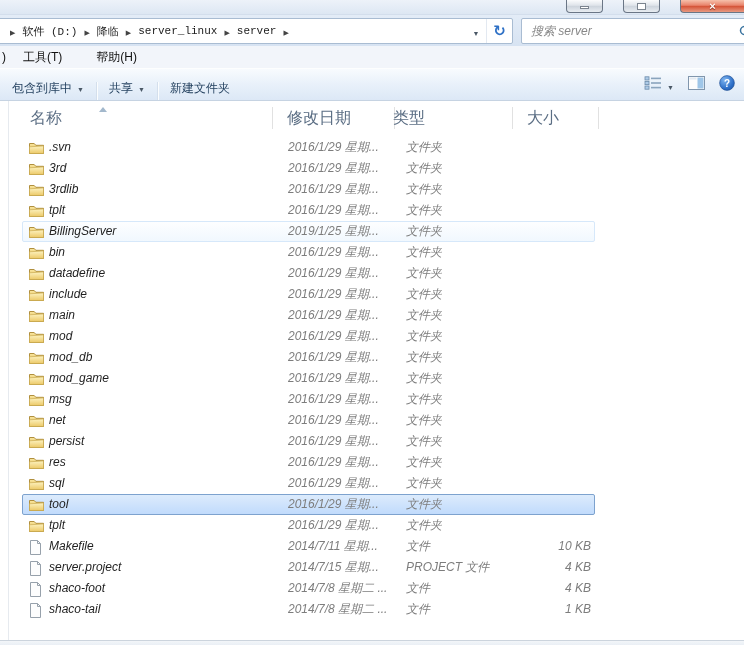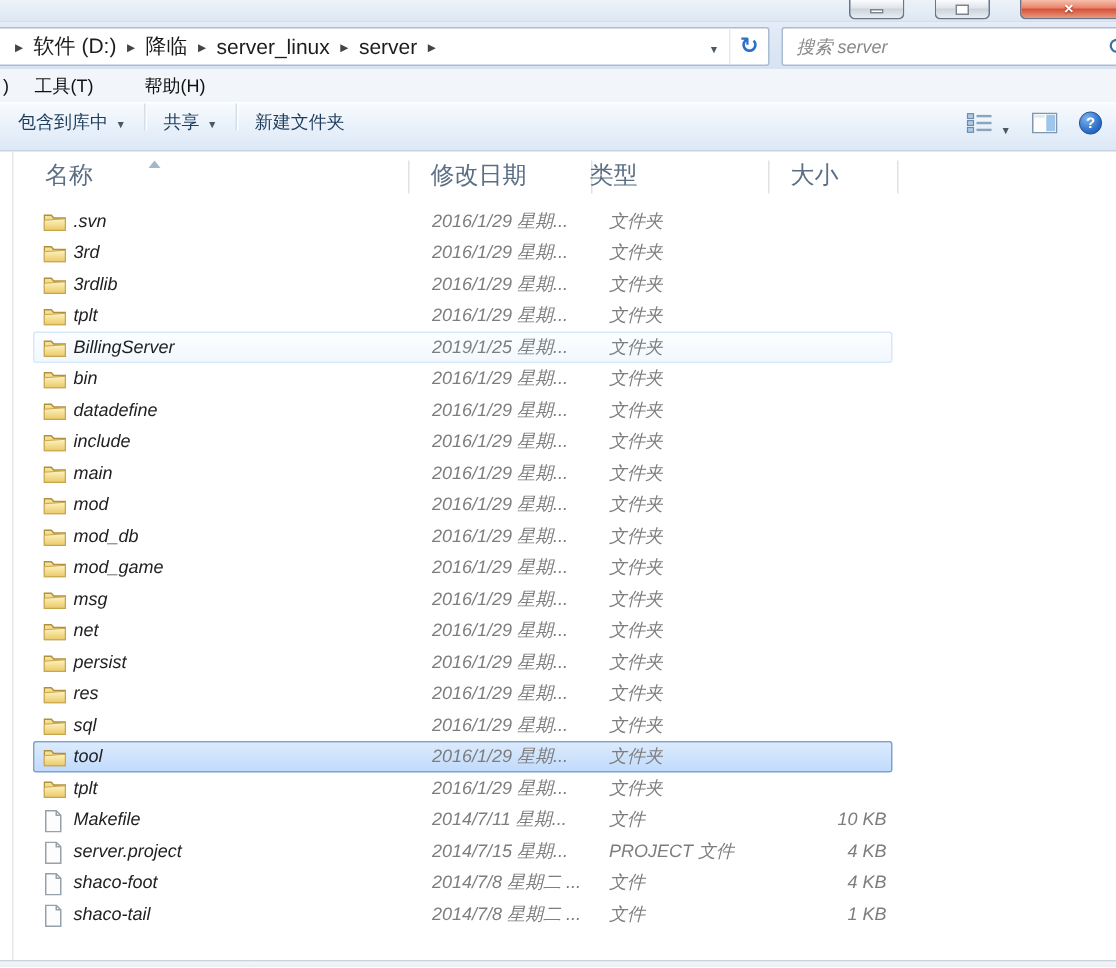--- a/index.html
+++ b/index.html
@@ -20,21 +20,21 @@
   .glyph-min { width:9px; height:3px; background:#fff; border:1px solid #7b848f; margin-bottom:3px; }
   .glyph-max { width:9px; height:7px; background:#fff; border:1px solid #7b848f; margin-bottom:2px; }
   .glyph-close { color:#fff; font-size:11px; font-weight:bold; line-height:12px; text-shadow:0 1px 1px #7c2513; }
 
   
   .addr-band { position:absolute; top:15px; left:0; width:744px; height:31px;
     background:linear-gradient(#e3ecf7,#d7e3f2); }
   .addr-box { position:absolute; left:-3px; top:3px; width:516px; height:26px; background:#fff;
     border:1px solid #a9bcd2; border-radius:2px; display:flex; align-items:center; }
   .crumbs { display:flex; align-items:center; padding-left:10px; flex:1; overflow:hidden; white-space:nowrap; }
-  .crumb { font-size:14px; color:#1c1c1c; padding:3px 5px; border-radius:2px; cursor:pointer; }
+  .crumb { font-size:11px; color:#1c1c1c; padding:3px 5px; border-radius:2px; cursor:pointer;font-family:Liberation Mono, monospace; }
   .crumb-sep { color:#444; margin:0 2px; }
   .crumb-sep::after { content:"\25B6"; font-size:7px; position:relative; top:-1px; }
   .addr-right { display:flex; align-items:center; height:100%; }
   .addr-dd { width:20px; height:100%; display:flex; align-items:center; justify-content:center; cursor:pointer; }
   .dd-arrow::after { content:"\25BC"; font-size:7px; color:#4a5866; }
   .addr-refresh { width:26px; height:100%; display:flex; align-items:center; justify-content:center;
     border-left:1px solid #e3e9f1; cursor:pointer; }
   .refresh-glyph::after { content:"\21BB"; font-size:15px; font-weight:bold; color:#2f71c6; line-height:1; }
 
   .search-box { position:absolute; left:521px; top:3px; width:226px; height:26px; background:#fff;
@@ -48,21 +48,21 @@
   .menubar { position:absolute; top:46px; left:0; width:744px; height:22px; background:#f2f5fa;
     display:flex; align-items:center; font-size:12px; color:#111; }
   .menu-clip { margin-left:2px; }
   .menu-item { padding:2px 17px; cursor:pointer; }
   .menu-item:first-of-type { margin-left:6px; }
 
   
   .toolbar { position:absolute; top:68px; left:0; width:744px; height:33px;
     background:linear-gradient(#f8fbfe,#e9f1fa 48%,#dce8f6); border-top:1px solid #fdfefe;
     border-bottom:1px solid #c6d3e2; display:flex; align-items:center; }
-  .tb-left { display:flex; align-items:flex-start; height:100%; }
+  .tb-left { display:flex; align-items:flex-end; height:100%; }
   .tb-btn { display:flex; align-items:center; gap:5px; padding:0 10px; height:24px; margin:0 2px;
     font-size:12px; color:#1e3c5b; border-radius:3px; cursor:pointer; white-space:nowrap; }
   .tb-sep { width:1px; height:18px; background:#d4dfec; box-shadow:1px 0 0 #fbfdfe; }
   .tb-right { margin-left:auto; display:flex; align-items:center; gap:4px; padding-right:4px; }
   .tb-iconbtn { display:flex; align-items:center; gap:5px; padding:4px 5px; border-radius:3px; cursor:pointer; }
 
   
   .pane-edge { position:absolute; left:8px; top:101px; width:1px; height:539px; background:#e6eaef; }
   .hdr { position:absolute; top:106px; left:9px; right:0; height:24px; font-size:16px; color:#5b6e84; }
   .hdr-label { position:absolute; top:0; line-height:24px; cursor:pointer; }

